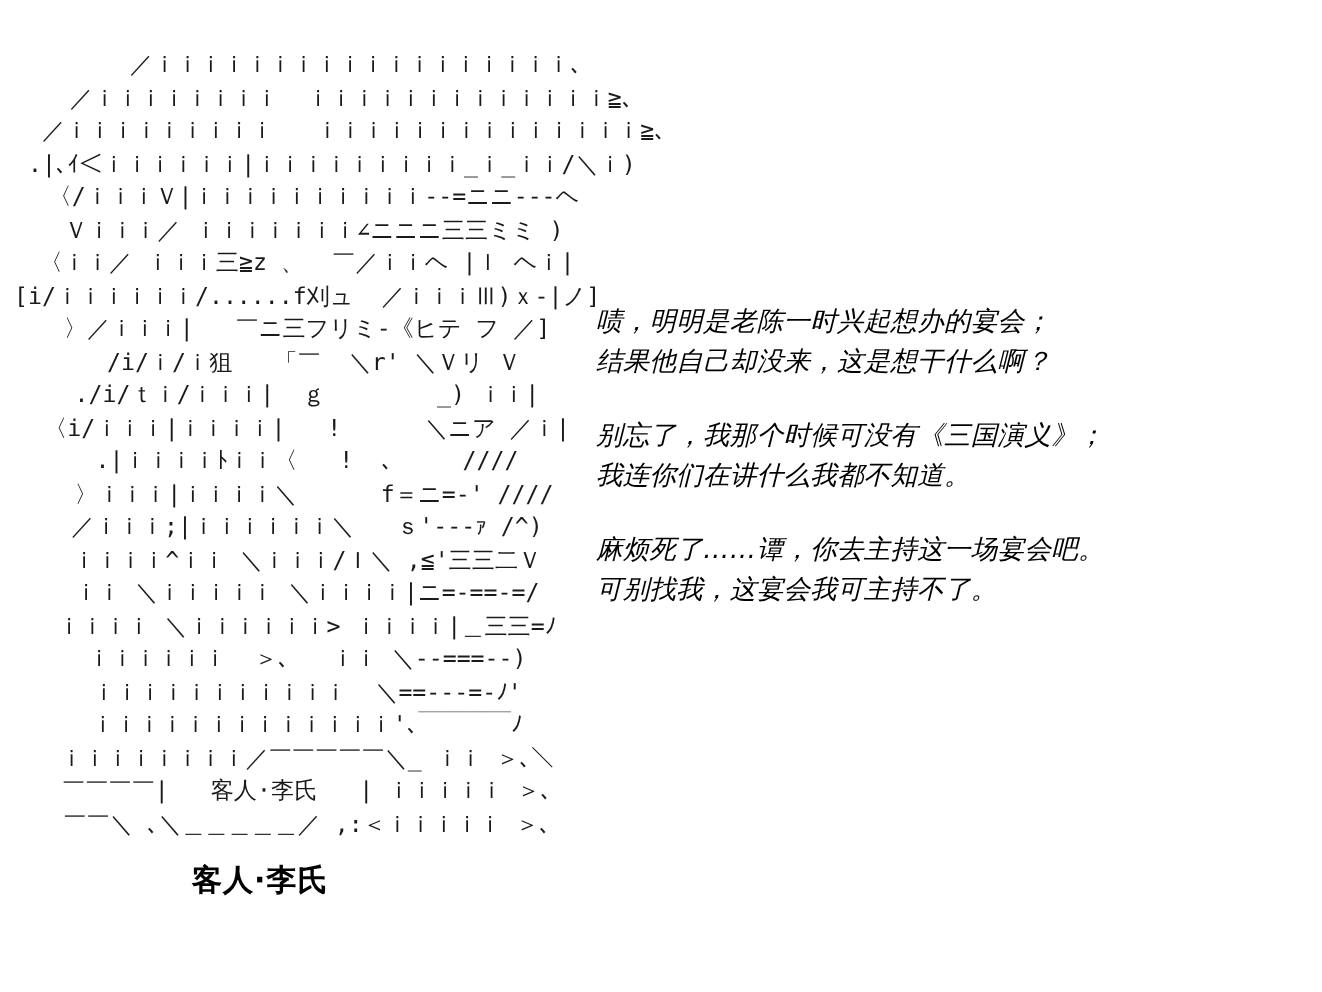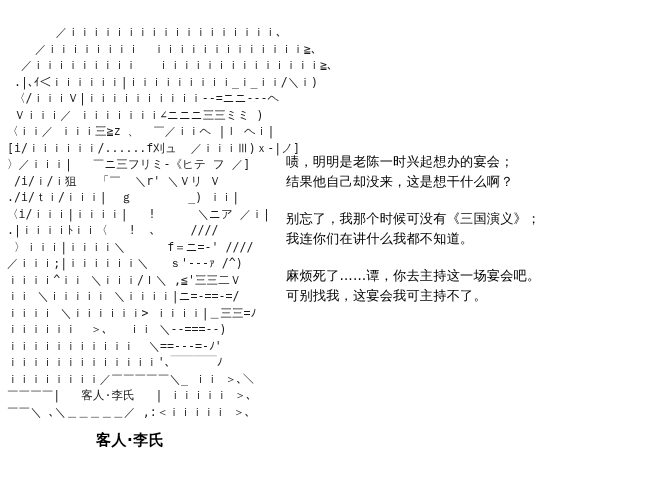--- a/index.html
+++ b/index.html
@@ -29,20 +29,21 @@
     top: 24px;
     width: 300px;
     margin: 0;
     padding: 0;
     font-family: "DejaVu Sans Mono", monospace;
     font-size: 11.6px;
     line-height: 16.5px;
     letter-spacing: 0px;
     white-space: pre;
     color: #1a1a1a;
+    text-align: center;
     -webkit-font-smoothing: none;
   }
 
   
   #name-plate {
     position: absolute;
     left: 96px;
     top: 430px;
     font-family: "DejaVu Sans", sans-serif;
     font-size: 15px;
@@ -59,22 +60,23 @@
     left: 286px;
     top: 152px;
     width: 370px;
     font-family: "DejaVu Sans", sans-serif;
     font-size: 13.2px;
     line-height: 19.5px;
     color: #000000;
     letter-spacing: 0.2px;
   }
   .dlg-block {
-    margin: 0 0 18px 0;
+    margin: 0 0 18px 12px;
     white-space: pre-line;
+    font-style: italic;
   }
   .dlg-block:last-child { margin-bottom: 0; }
 </style>
 </head>
 <body>
 
 <div id="scene">
 
   <pre id="aa-art">        ／ｉｉｉｉｉｉｉｉｉｉｉｉｉｉｉｉｉｉ､
      ／ｉｉｉｉｉｉｉｉ  ｉｉｉｉｉｉｉｉｉｉｉｉｉ≧､

